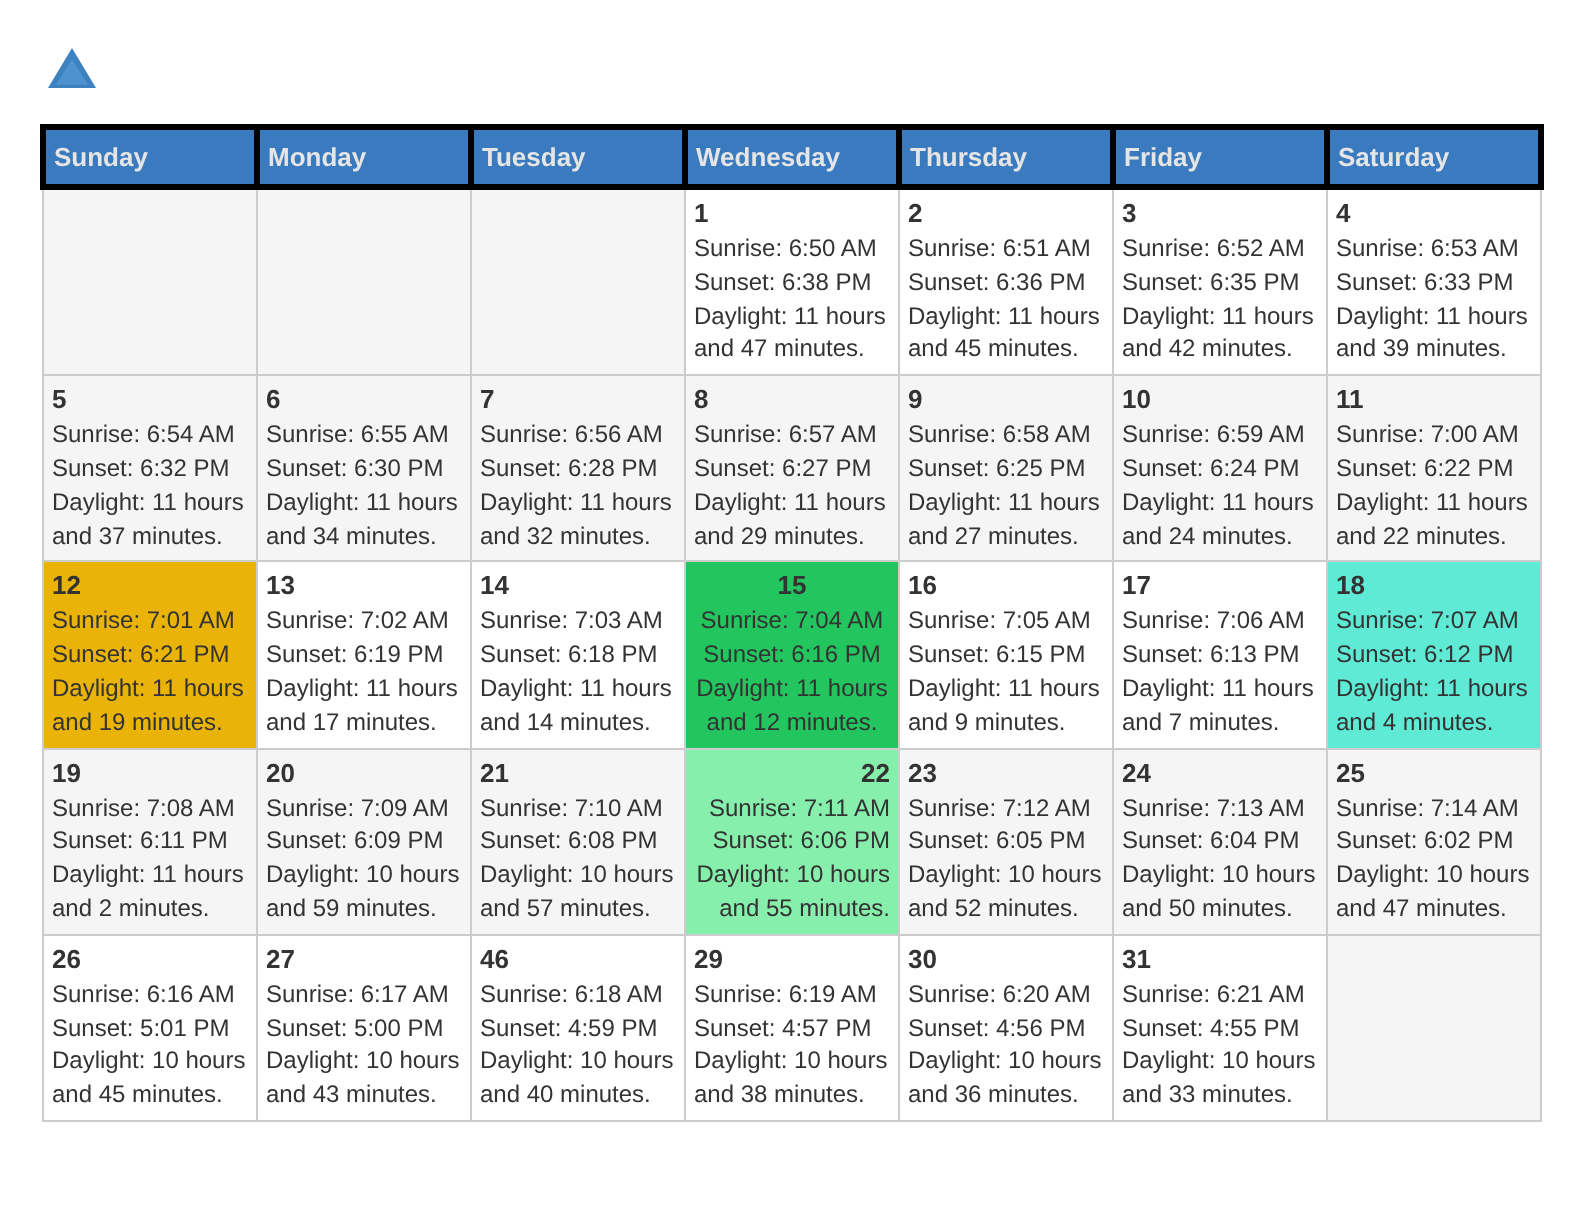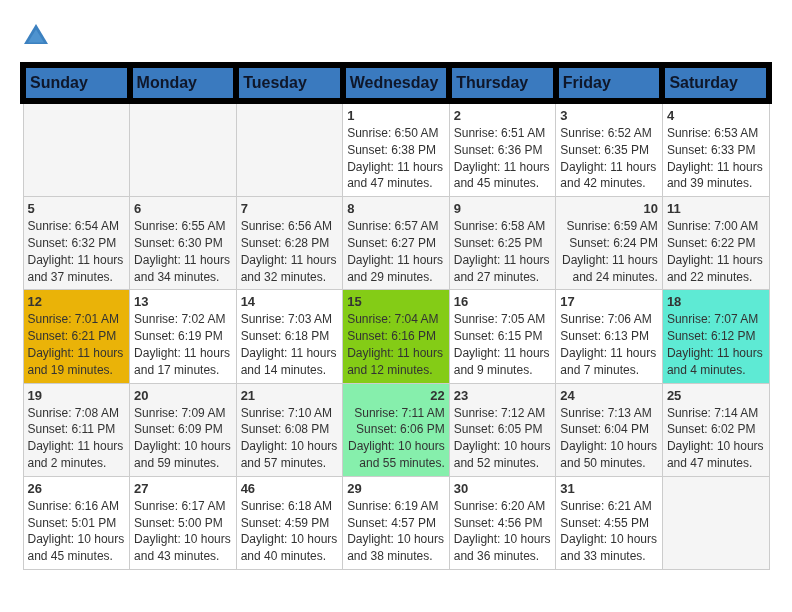--- a/index.html
+++ b/index.html
@@ -45,26 +45,26 @@
       font-size: 16px;
       color: #333;
     }
     table {
       width: 100%;
       border-collapse: collapse;
       table-layout: fixed;
     }
     th {
       background-color: #3a7abf;
-      color: #0f172a;
-      font-size: 16px;
+      color: #e5e5e5;
+      font-size: 13px;
       font-weight: bold;
       padding: 6px 4px;
       text-align: left;
-      border: 6px solid #000000;
+      border: 3px solid #000000;
     }
     td {
       border: 1px solid #ccc;
       vertical-align: top;
       padding: 4px;
       font-size: 10px;
       color: #333;
       height: 90px;
       background: #fff;
     }
@@ -156,21 +156,21 @@
           <div class="day-info">Sunrise: 6:56 AM<br>Sunset: 6:28 PM<br>Daylight: 11 hours and 32 minutes.</div>
         </td>
         <td style="background: rgb(245, 245, 245);">
           <div class="day-number">8</div>
           <div class="day-info">Sunrise: 6:57 AM<br>Sunset: 6:27 PM<br>Daylight: 11 hours and 29 minutes.</div>
         </td>
         <td style="background: rgb(245, 245, 245);">
           <div class="day-number">9</div>
           <div class="day-info">Sunrise: 6:58 AM<br>Sunset: 6:25 PM<br>Daylight: 11 hours and 27 minutes.</div>
         </td>
-        <td style="background: rgb(245, 245, 245); text-align: right;">
+        <td style="background: rgb(245, 245, 245);">
           <div class="day-number">10</div>
           <div class="day-info">Sunrise: 6:59 AM<br>Sunset: 6:24 PM<br>Daylight: 11 hours and 24 minutes.</div>
         </td>
         <td style="background: rgb(245, 245, 245);">
           <div class="day-number">11</div>
           <div class="day-info">Sunrise: 7:00 AM<br>Sunset: 6:22 PM<br>Daylight: 11 hours and 22 minutes.</div>
         </td>
       </tr>
       <tr>
         <td style="background: #eab308;">
@@ -178,21 +178,21 @@
           <div class="day-info">Sunrise: 7:01 AM<br>Sunset: 6:21 PM<br>Daylight: 11 hours and 19 minutes.</div>
         </td>
         <td style="background: rgb(255, 255, 255);">
           <div class="day-number">13</div>
           <div class="day-info">Sunrise: 7:02 AM<br>Sunset: 6:19 PM<br>Daylight: 11 hours and 17 minutes.</div>
         </td>
         <td style="background: rgb(255, 255, 255);">
           <div class="day-number">14</div>
           <div class="day-info">Sunrise: 7:03 AM<br>Sunset: 6:18 PM<br>Daylight: 11 hours and 14 minutes.</div>
         </td>
-        <td style="background: #84cc16;">
+        <td style="background: #22c55e; text-align: center;">
           <div class="day-number">15</div>
           <div class="day-info">Sunrise: 7:04 AM<br>Sunset: 6:16 PM<br>Daylight: 11 hours and 12 minutes.</div>
         </td>
         <td style="background: rgb(255, 255, 255);">
           <div class="day-number">16</div>
           <div class="day-info">Sunrise: 7:05 AM<br>Sunset: 6:15 PM<br>Daylight: 11 hours and 9 minutes.</div>
         </td>
         <td style="background: rgb(255, 255, 255);">
           <div class="day-number">17</div>
           <div class="day-info">Sunrise: 7:06 AM<br>Sunset: 6:13 PM<br>Daylight: 11 hours and 7 minutes.</div>

